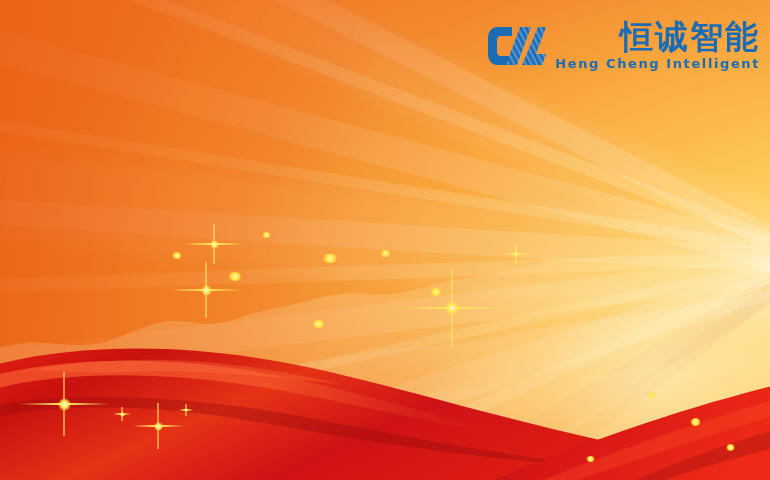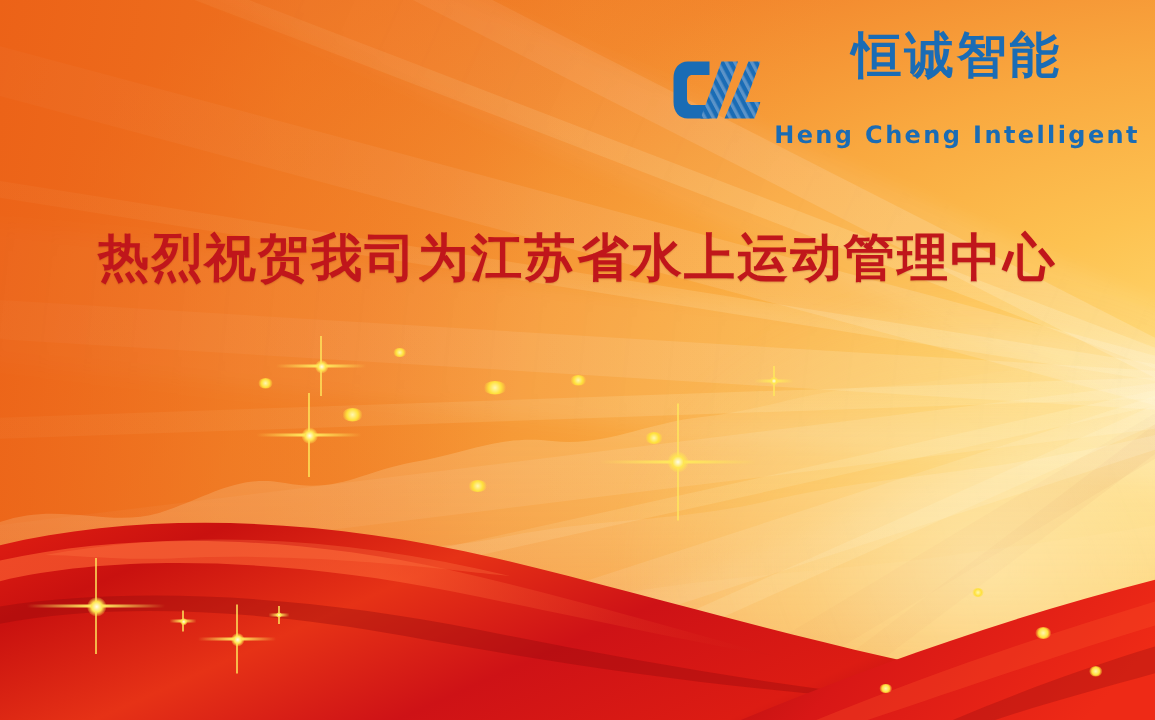--- a/index.html
+++ b/index.html
@@ -100,28 +100,28 @@
     background:radial-gradient(circle, #FFF6B0 0%, #FFE13C 45%, rgba(255,210,20,0) 80%);
   }
 
   
   .logo{
     position:absolute; top:20px; right:10px;
     display:flex; align-items:center; gap:9px;
   }
   .logo-mark{ width:62px; height:52px; flex:0 0 auto; }
   .logo-mark svg{ display:block; }
-  .logo-text{ display:flex; flex-direction:column; align-items:center;gap:24px; }
+  .logo-text{ display:flex; flex-direction:column; align-items:flex-end; }
   .logo-cn{
     font-size:33px; font-weight:bold; color:#1A6CB5;
     letter-spacing:2px; line-height:1.04;
     font-family:"DejaVu Sans","Liberation Sans",sans-serif;
   }
   .logo-en{
-    font-size:16px; font-weight:bold; color:#1A6CB5;
+    font-size:13px; font-weight:bold; color:#1A6CB5;
     letter-spacing:1.6px; line-height:1.2; margin-top:2px;
   }
 
   
   .headline{
     position:absolute; left:0; right:0; top:150px;
     text-align:center;
     padding:0 18px;
   }
   .hl-line{
@@ -287,16 +287,15 @@
         <polygon fill="url(#stripe)" points="54,7 62,7 52,34 62,34 58,45 38,45"></polygon>
       </svg>
     </div>
     <div class="logo-text">
       <div class="logo-cn">恒诚智能</div>
       <div class="logo-en">Heng Cheng Intelligent</div>
     </div>
   </div>
 
   <div class="headline">
-    <div class="hl-line hl-1">热烈祝贺我司为江苏省水上运动管理中心</div>
   </div>
 
 </div>
 
 </body></html>

